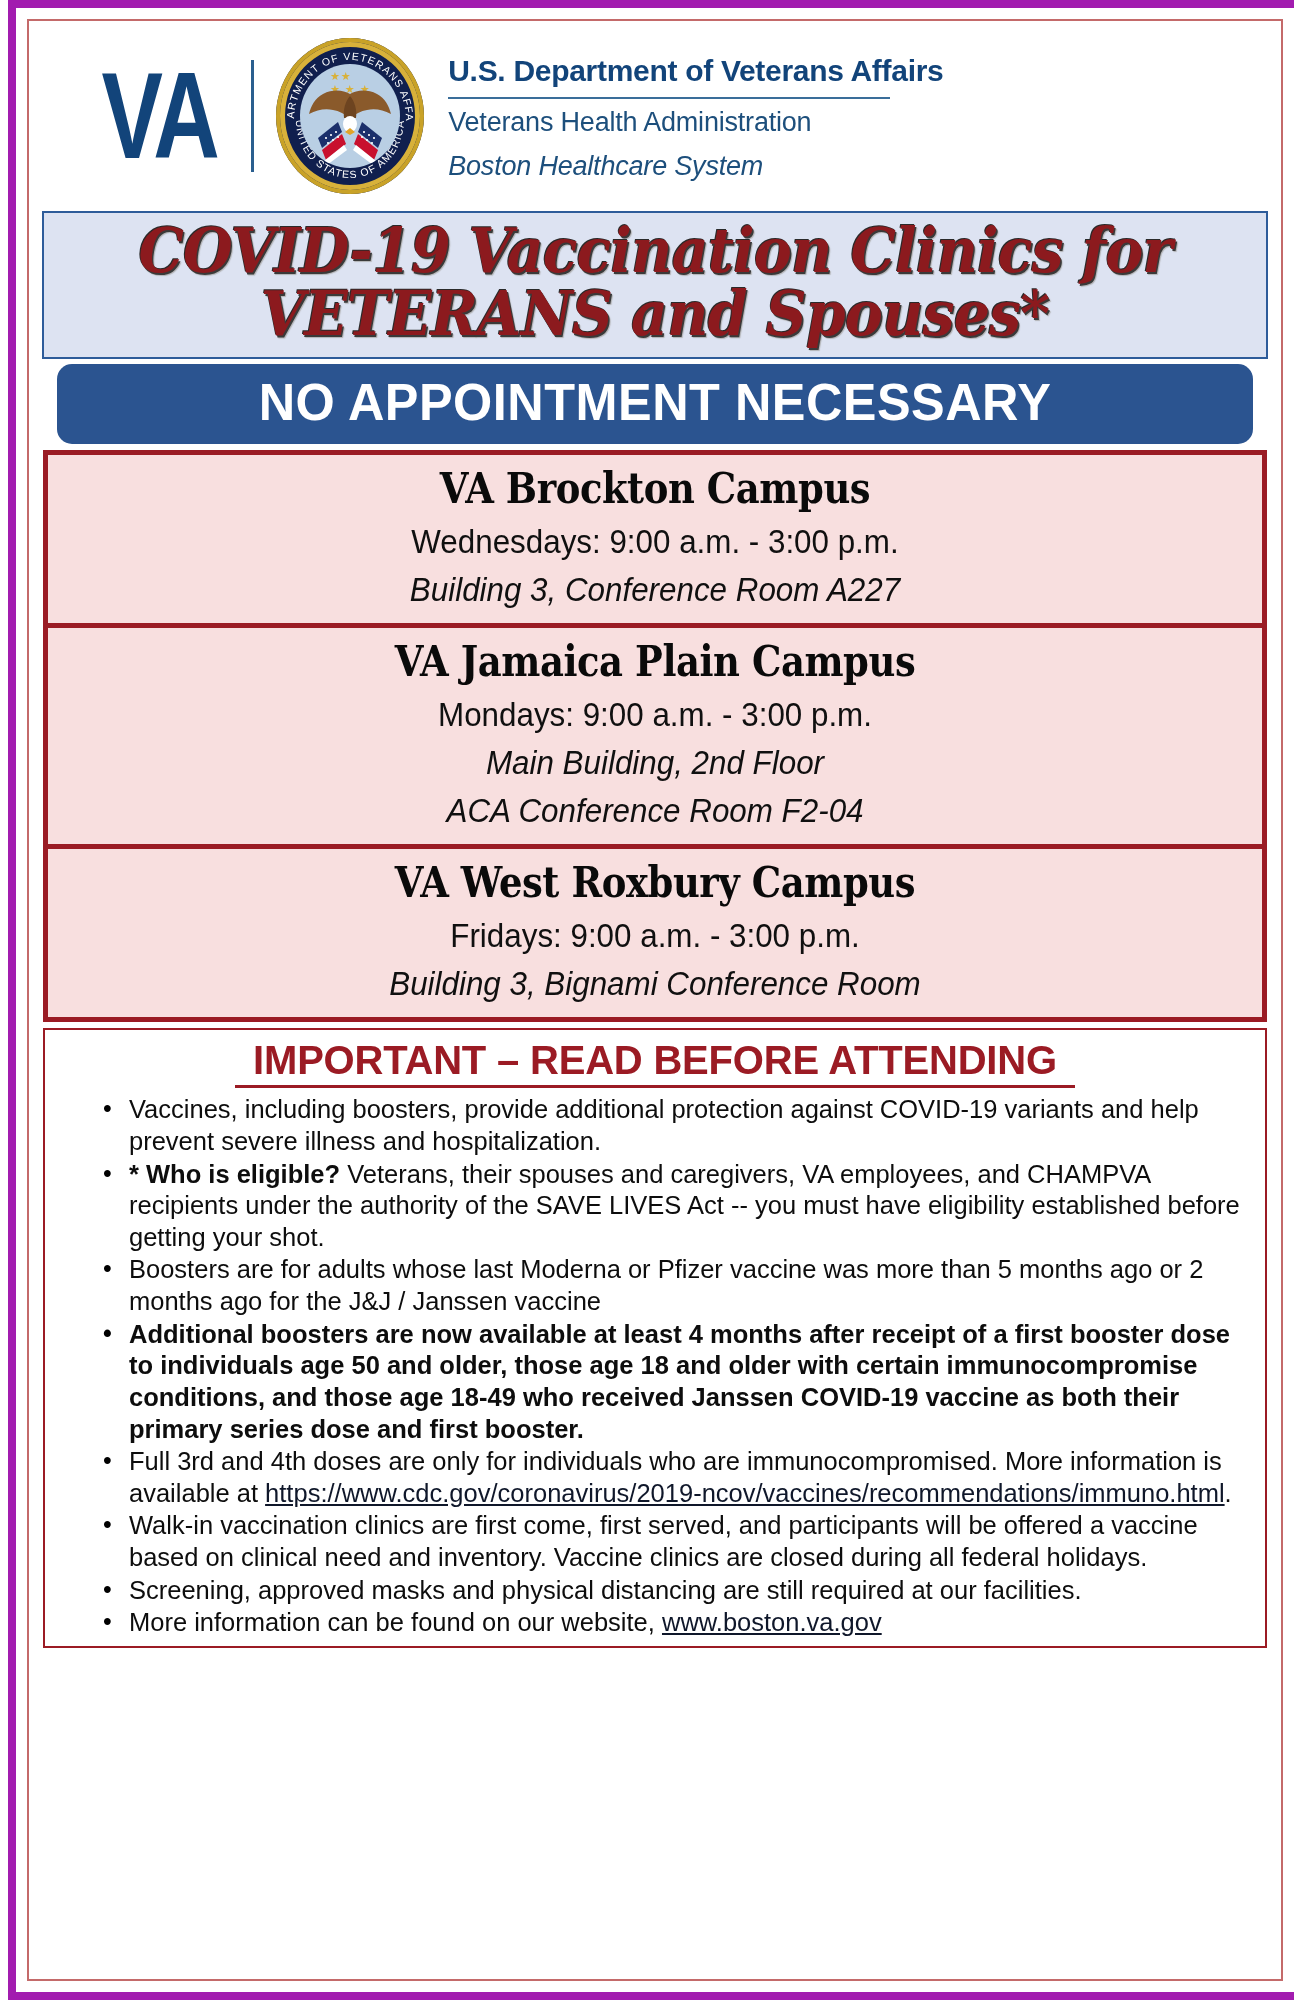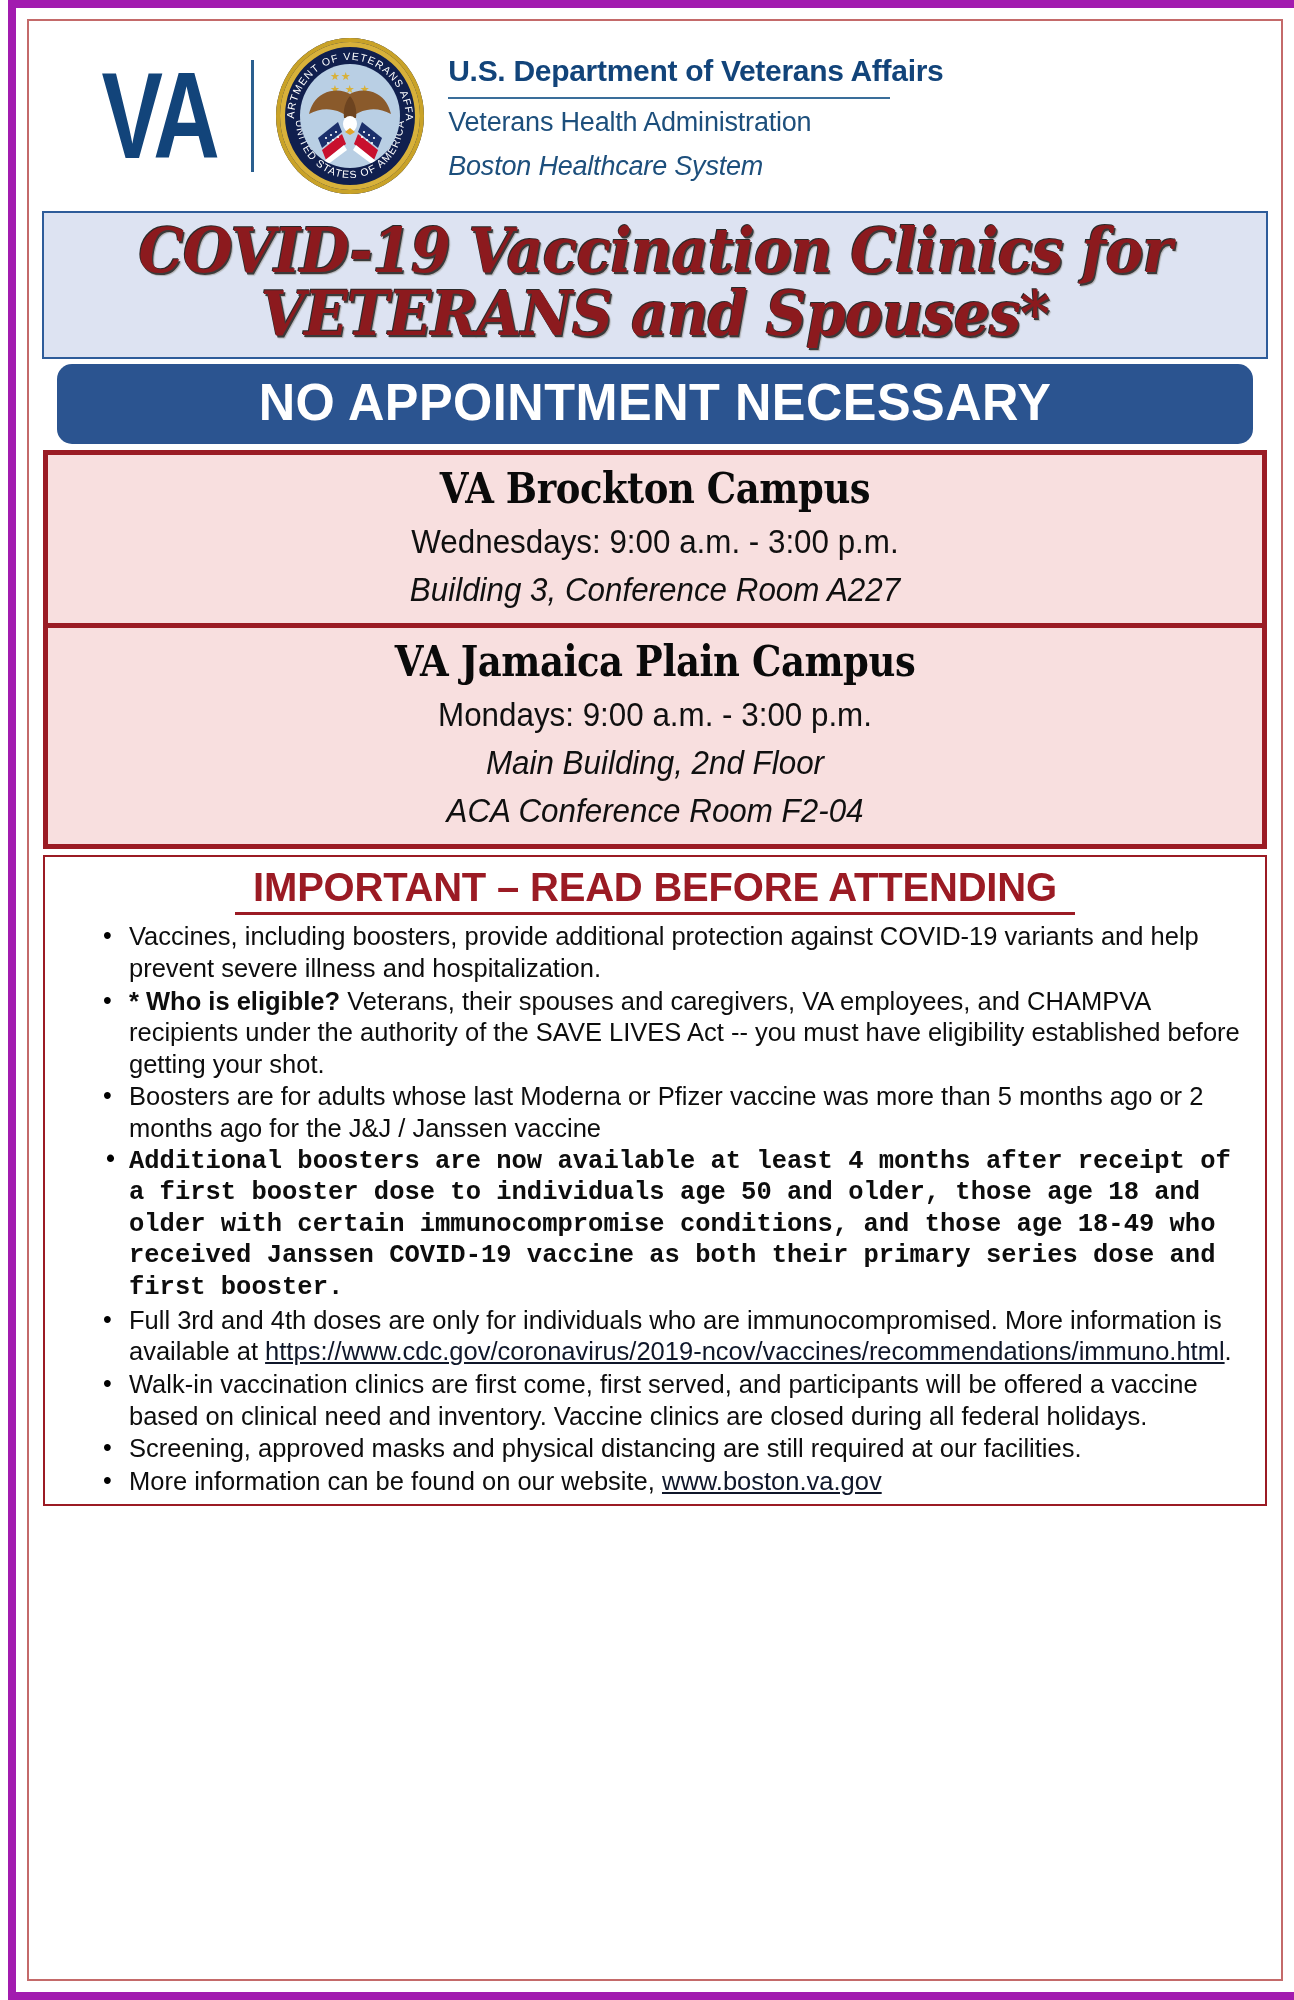--- a/index.html
+++ b/index.html
@@ -262,21 +262,21 @@
     margin-bottom: 1px;
     padding-left: 26px;
   }
   ul.notes-list > li::before {
     content: "\2022";
     position: absolute;
     left: 0; top: -1px;
     font-size: 25px;
     color: #000;
   }
-  li.bold-note { font-weight: bold; font-family: Liberation Mono, monospace; }
+  li.bold-note { font-weight: bold; }
   .bold-inline { font-weight: bold; }
   a.note-link, .note-link {
     color: #0f172a;
     text-decoration: underline;
     word-break: break-all;
   }
 </style>
 </head>
 <body>
 
@@ -367,20 +367,25 @@
           <div class="campus-loc">Building 3, Conference Room A227</div>
         </div>
 
         <div class="campus">
           <div class="campus-name">VA Jamaica Plain Campus</div>
           <div class="campus-hours">Mondays: 9:00 a.m. - 3:00 p.m.</div>
           <div class="campus-loc">Main Building, 2nd Floor</div>
           <div class="campus-loc">ACA Conference Room F2-04</div>
         </div>
 
+        <div class="campus">
+          <div class="campus-name">VA West Roxbury Campus</div>
+          <div class="campus-hours">Fridays: 9:00 a.m. - 3:00 p.m.</div>
+          <div class="campus-loc">Building 3, Bignami Conference Room</div>
+        </div>
       </div>
 
       <div class="notes">
         <div class="notes-head">IMPORTANT –  READ BEFORE ATTENDING</div>
         <div class="notes-rule"></div>
         <ul class="notes-list" id="notes-list">
             <li><span>Vaccines, including boosters, provide additional protection against COVID-19 variants and help prevent severe illness and hospitalization.</span></li>
             <li><span class="bold-inline">* Who is eligible?</span><span> Veterans, their spouses and caregivers, VA employees, and CHAMPVA recipients under the authority of the SAVE LIVES Act -- you must have eligibility established before getting your shot.</span></li>
             <li><span>Boosters are for adults whose last Moderna or Pfizer vaccine was more than 5 months ago or 2 months ago for the J&amp;J / Janssen vaccine</span></li>
             <li class="bold-note"><span>Additional boosters are now available at least 4 months after receipt of a first booster dose to individuals age 50 and older, those age 18 and older with certain immunocompromise conditions, and those age 18-49 who received Janssen COVID-19 vaccine as both their primary series dose and first booster.</span></li>

